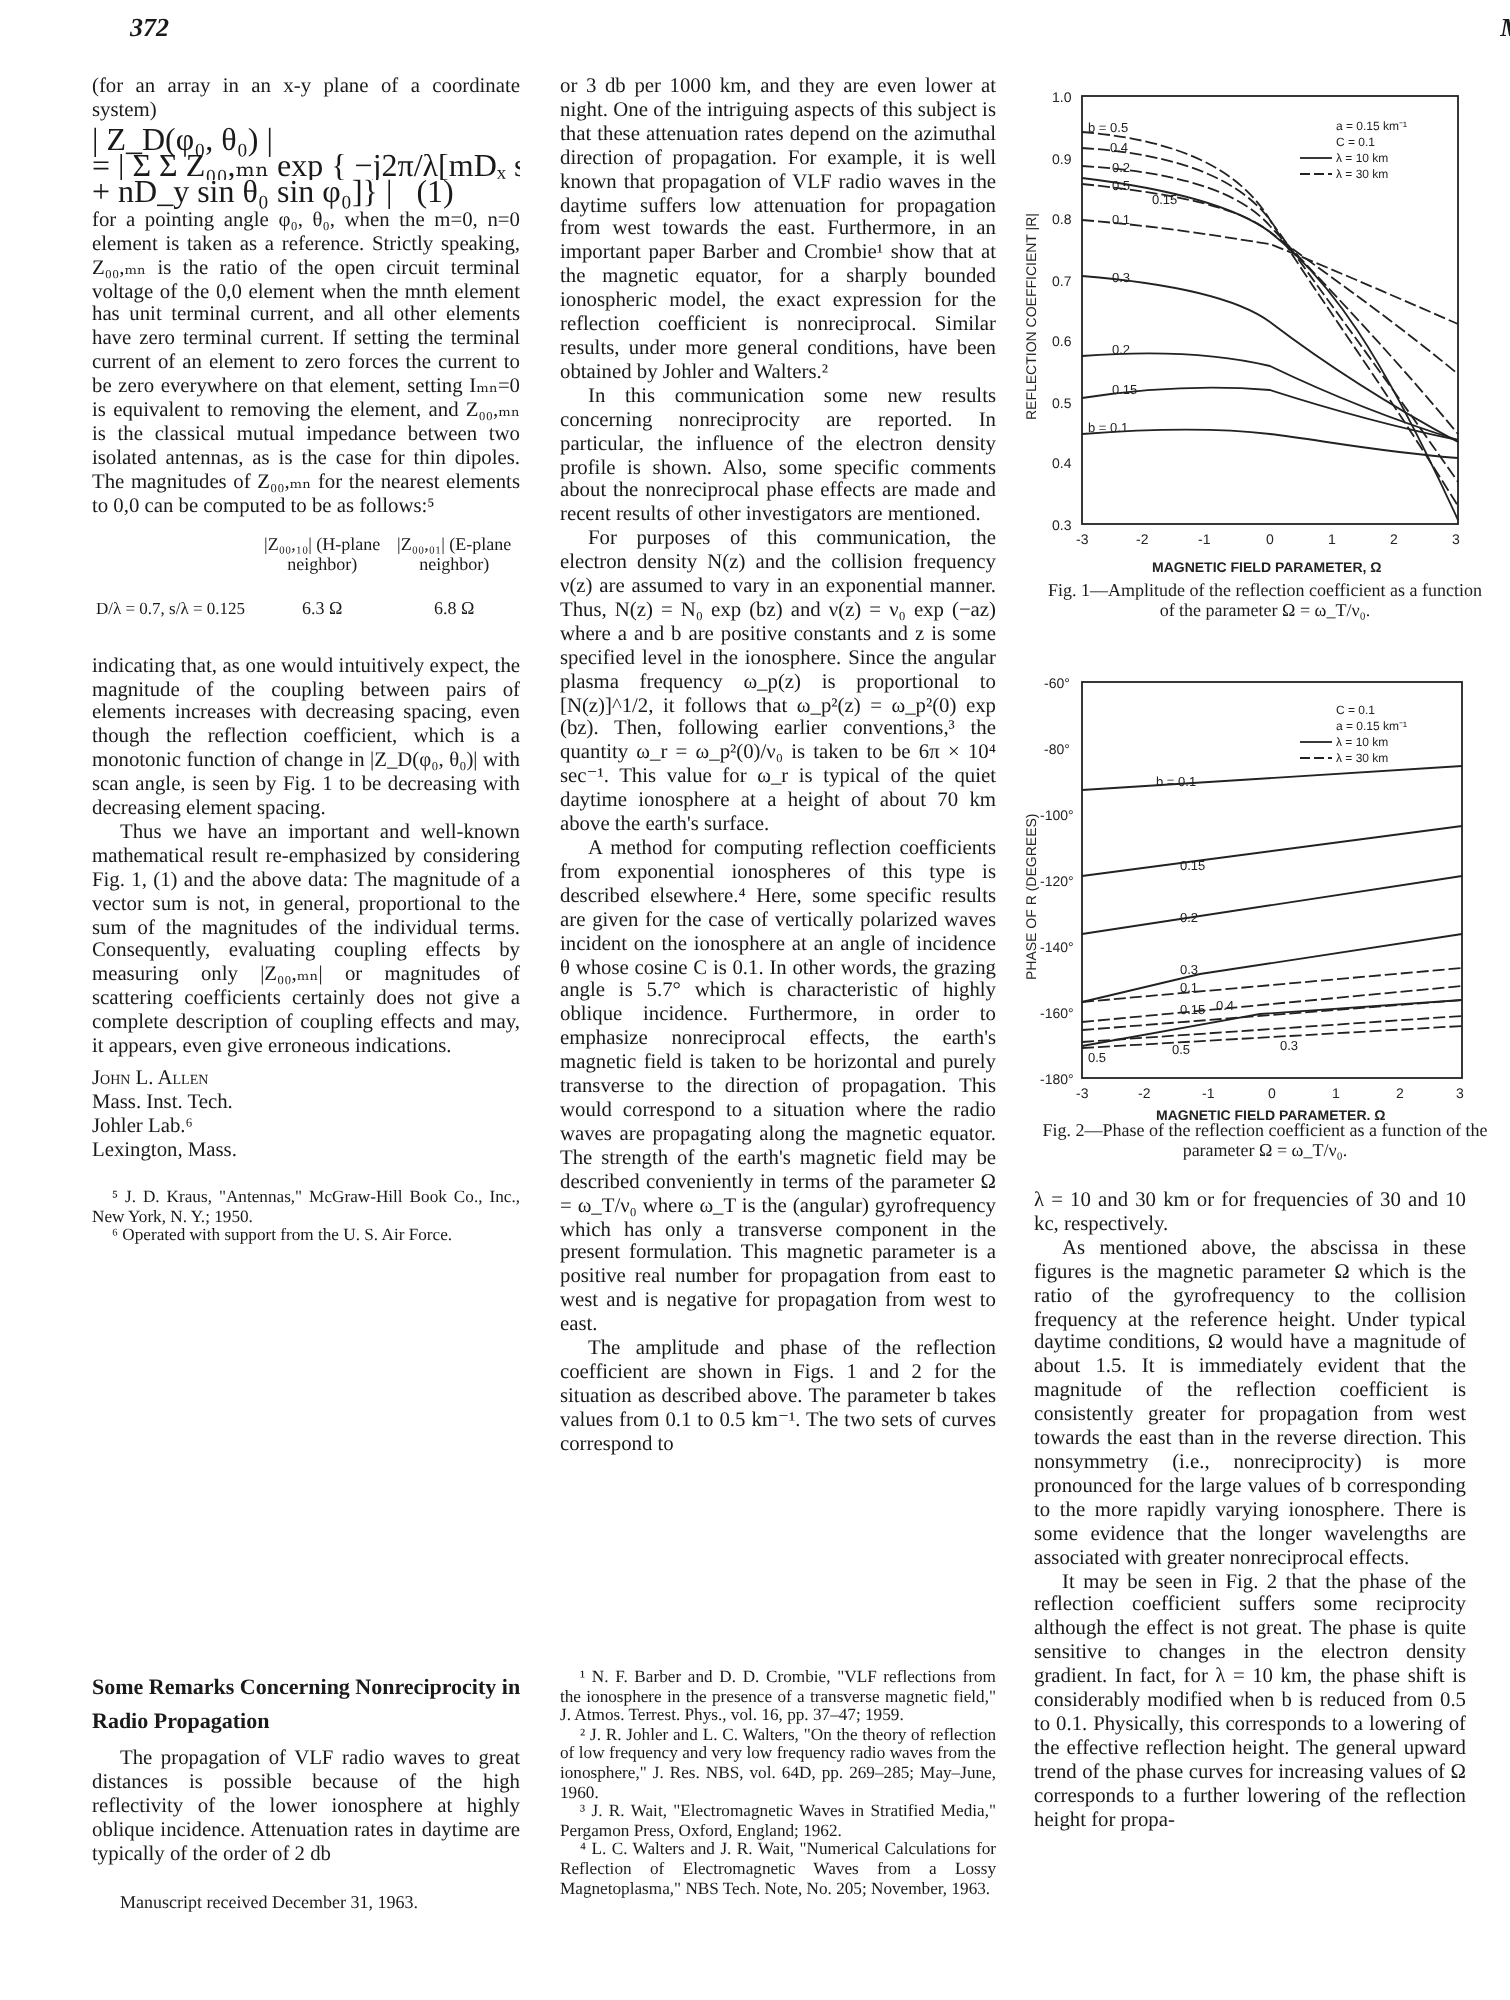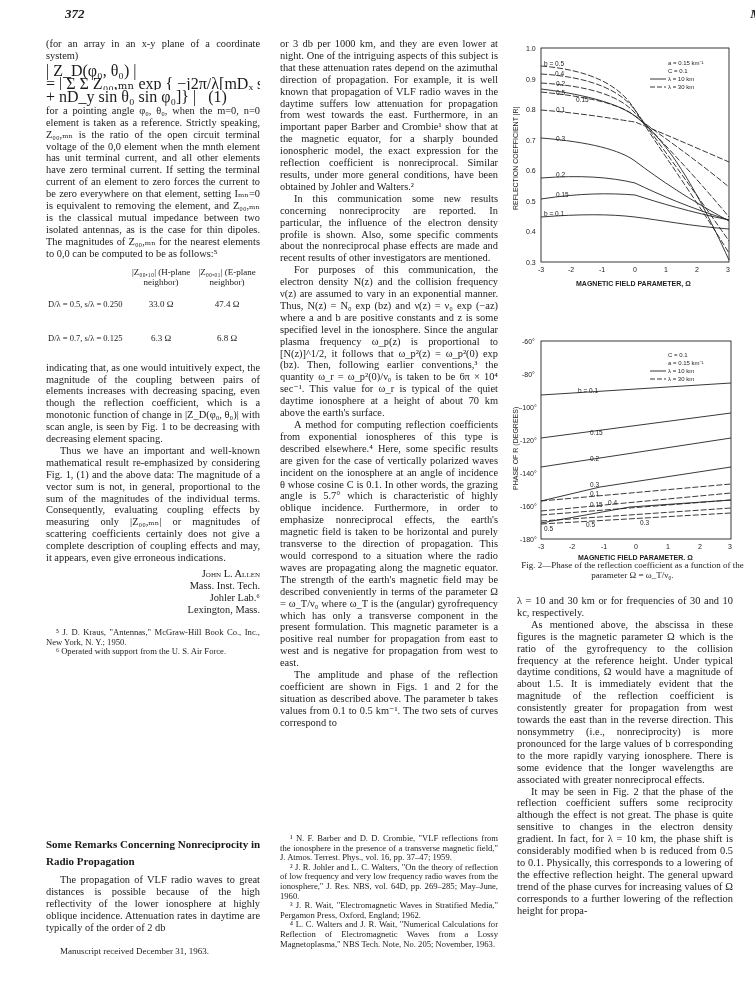--- a/index.html
+++ b/index.html
@@ -16,21 +16,21 @@
   .c3 { left:517px; top:595px; width:216px; }
   p { margin:0; }
   .ind { text-indent:14px; }
   .eq { font-size:16px; line-height:13px; margin:2px 0; }
   .eq .r { text-align:left; }
   table.zt { border-collapse:collapse; width:100%; font-size:9px; margin:6px 0 6px 0; }
   table.zt td, table.zt th { padding:1px 2px; font-weight:normal; text-align:center; vertical-align:middle; }
   table.zt th { font-size:9px; line-height:10px; }
   table.zt td.lbl { text-align:left; font-size:8.5px; line-height:9.5px; width:78px; }
   table.zt tr.row td { height:32px; }
-  .sig { text-align:right; line-height:12px; margin-top:4px; }
+  .sig { line-height:12px; margin-top:4px; }
   .sig .nm { font-variant:small-caps; }
   .fn { font-size:8.6px; line-height:9.6px; text-align:justify; }
   .fn p { text-indent:10px; }
   .sect-title { position:absolute; left:46px; top:836px; width:216px;
          font-size:11px; line-height:17px; font-weight:bold; text-align:left; }
   .c1b { left:46px; top:874px; width:214px; }
   .ms { position:absolute; left:60px; top:946px; font-size:9px; }
   .fnc2 { position:absolute; left:280px; top:834px; width:218px; }
   .fig { position:absolute; left:510px; width:245px; }
   .fig svg { display:block; }
@@ -54,25 +54,20 @@
       &nbsp;&nbsp;<span>(1)</span>
     </div>
   </div>
   <p>for a pointing angle φ₀, θ₀, when the m=0, n=0 element is taken as a reference. Strictly speaking, Z₀₀,ₘₙ is the ratio of the open circuit terminal voltage of the 0,0 element when the mnth element has unit terminal current, and all other elements have zero terminal current. If setting the terminal current of an element to zero forces the current to be zero everywhere on that element, setting Iₘₙ=0 is equivalent to removing the element, and Z₀₀,ₘₙ is the classical mutual impedance between two isolated antennas, as is the case for thin dipoles. The magnitudes of Z₀₀,ₘₙ for the nearest elements to 0,0 can be computed to be as follows:⁵</p>
   <table class="zt">
     <tbody>
         <tr>
       <th></th>
       <th>|Z₀₀,₁₀| (H-plane neighbor)</th>
       <th>|Z₀₀,₀₁| (E-plane neighbor)</th>
-    </tr>
-    <tr class="row">
-      <td class="lbl">D/λ = 0.5, s/λ = 0.250</td>
-      <td>33.0 Ω</td>
-      <td>47.4 Ω</td>
     </tr>
     <tr class="row">
       <td class="lbl">D/λ = 0.7, s/λ = 0.125</td>
       <td>6.3 Ω</td>
       <td>6.8 Ω</td>
     </tr>
   </tbody>
     </table>
   <p>indicating that, as one would intuitively expect, the magnitude of the coupling between pairs of elements increases with decreasing spacing, even though the reflection coefficient, which is a monotonic function of change in |Z_D(φ₀, θ₀)| with scan angle, is seen by Fig. 1 to be decreasing with decreasing element spacing.</p>
   <p class="ind">Thus we have an important and well-known mathematical result re-emphasized by considering Fig. 1, (1) and the above data: The magnitude of a vector sum is not, in general, proportional to the sum of the magnitudes of the individual terms. Consequently, evaluating coupling effects by measuring only |Z₀₀,ₘₙ| or magnitudes of scattering coefficients certainly does not give a complete description of coupling effects and may, it appears, even give erroneous indications.</p>
@@ -161,20 +156,21 @@
     </g>
     <g font-family="Liberation Sans, sans-serif" font-size="6" fill="#222">
       <text x="158" y="25">a = 0.15 km⁻¹</text>
       <text x="158" y="33">C = 0.1</text>
       <line x1="140" y1="39" x2="156" y2="39" stroke="#222" stroke-width="0.9"></line>
       <text x="158" y="41">λ = 10 km</text>
       <line x1="140" y1="47" x2="156" y2="47" stroke="#222" stroke-width="0.9" stroke-dasharray="5,2"></line>
       <text x="158" y="49">λ = 30 km</text>
     </g>
   </svg>
+  <div class="cap">Fig. 1—Amplitude of the reflection coefficient as a function of the parameter Ω = ω_T/ν₀.</div>
 </div>
 
 <div class="fig" style="top:335px;">
   <svg width="245" height="225" viewBox="0 0 245 225">
     <rect x="31" y="6" width="190" height="198" fill="none" stroke="#222" stroke-width="0.9"></rect>
     <g font-family="Liberation Sans, sans-serif" font-size="7" fill="#222">
       <text x="12" y="9">-60°</text>
         <text x="12" y="42">-80°</text>
         <text x="10" y="75">-100°</text>
       <text x="10" y="108">-120°</text>

